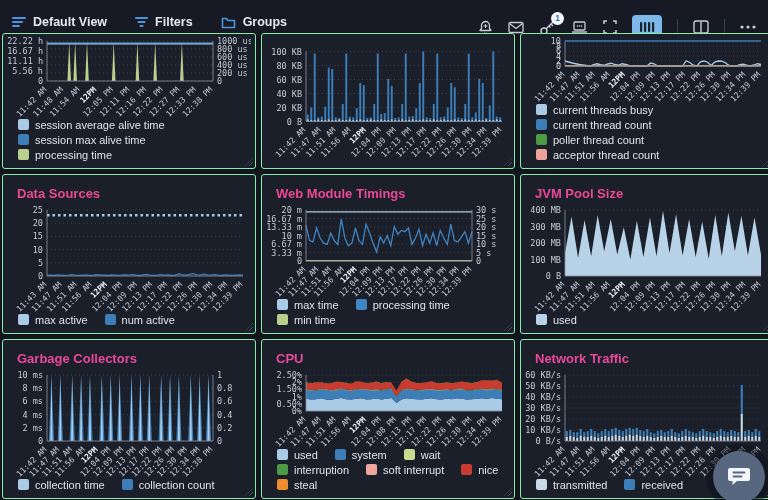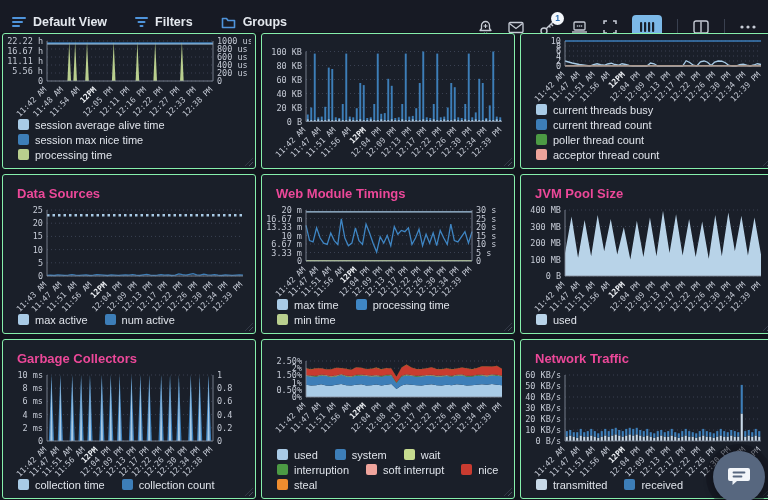--- a/index.html
+++ b/index.html
@@ -230,21 +230,21 @@
           <line class="axis" x1="208" y1="5" x2="208" y2="45"></line>
         </svg>
     </div>
     <div class="legend">
         <div class="legend-item">
           <span class="swatch" style="background: rgb(169, 203, 230);"></span>
           <span>session average alive time</span>
         </div>
         <div class="legend-item">
           <span class="swatch" style="background: rgb(61, 126, 184);"></span>
-          <span>session max nice time</span>
+          <span>session max alive time</span>
         </div>
         <div class="legend-item">
           <span class="swatch" style="background: rgb(185, 207, 142);"></span>
           <span>processing time</span>
         </div>
       </div>
     <div class="resize-handle"></div>
   </div>
 
   <div class="panel">
@@ -690,20 +690,21 @@
         </div>
         <div class="legend-item">
           <span class="swatch" style="background: rgb(61, 126, 184);"></span>
           <span>collection count</span>
         </div>
       </div>
     <div class="resize-handle"></div>
   </div>
 
   <div class="panel">
+    <div class="panel-title">CPU</div>
     <div class="chart-wrap">
       <svg class="chart-svg" viewBox="0 0 246 77">
           <line class="grid-line" x1="42" x2="238" y1="5" y2="5"></line>
           <line class="grid-line" x1="42" x2="238" y1="12.2" y2="12.2"></line>
           <line class="grid-line" x1="42" x2="238" y1="19.4" y2="19.4"></line>
           <line class="grid-line" x1="42" x2="238" y1="26.6" y2="26.6"></line>
           <line class="grid-line" x1="42" x2="238" y1="33.8" y2="33.8"></line>
           <line class="grid-line" x1="42" x2="238" y1="41" y2="41"></line>
           <text class="tick" x="38" y="8" text-anchor="end">2.50%</text>
           <text class="tick" x="38" y="15.2" text-anchor="end">2%</text>

